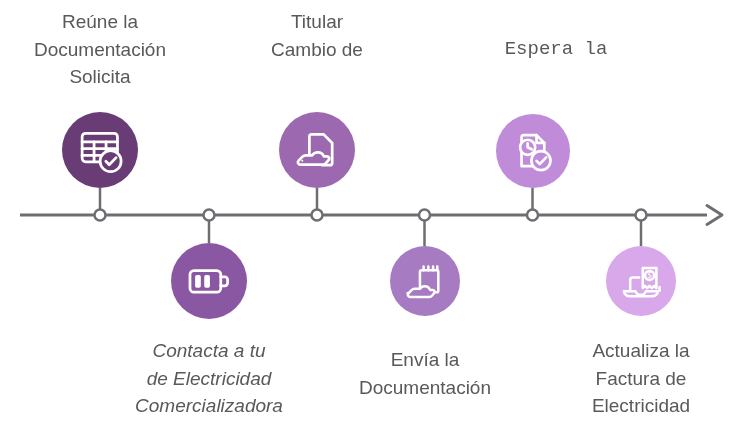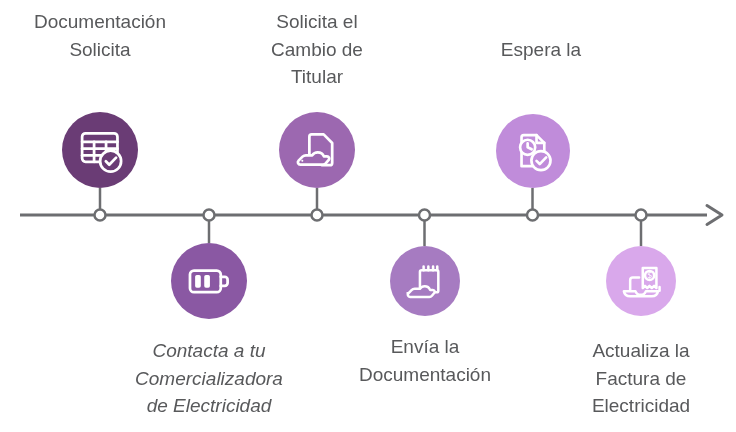--- a/index.html
+++ b/index.html
@@ -23,22 +23,22 @@
   .step-circle{
     position:absolute;
     border-radius:50%;
     display:flex;align-items:center;justify-content:center;
   }
   .step-circle svg{width:72%;height:72%;}
   
   .label-1{left:0px;   top:8px;   width:200px;}
   .label-2{left:99px;  top:337px; width:220px;font-style:italic;}
   .label-3{left:217px; top:8px;   width:200px;}
-  .label-4{left:315px; top:333px; width:220px;}
-  .label-5{left:431px; top:36px;  width:220px;}
+  .label-4{left:315px; top:346px; width:220px;}
+  .label-5{left:446px; top:36px;  width:220px;font-family:Liberation Mono, monospace;}
   .label-6{left:541px; top:337px; width:200px;}
   .circle-1{left:62px;  top:112px; width:76px;height:76px;}
   .circle-2{left:171px; top:243px; width:76px;height:76px;}
   .circle-3{left:279px; top:112px; width:76px;height:76px;}
   .circle-4{left:390px; top:246px; width:70px;height:70px;}
   .circle-5{left:496px; top:114px; width:74px;height:74px;}
   .circle-6{left:606px; top:246px; width:70px;height:70px;}
   .icon{stroke:#ffffff;fill:none;stroke-width:2.4;stroke-linecap:round;stroke-linejoin:round;}
 </style>
 </head>
@@ -63,55 +63,55 @@
         <circle cx="209" cy="215" r="5.5"></circle>
         <circle cx="317" cy="215" r="5.5"></circle>
         <circle cx="424.5" cy="215" r="5.5"></circle>
         <circle cx="532.5" cy="215" r="5.5"></circle>
         <circle cx="641" cy="215" r="5.5"></circle>
       </g>
     </g>
   </svg>
 
   <div class="step-label label-1">
+    <span>Reúne la</span>
     <span>Documentación</span>
     <span>Solicita</span>
   </div>
   <div class="step-circle circle-1" style="background-color: rgb(106, 60, 117); color: rgb(106, 60, 117);">
     <svg class="icon" viewBox="0 0 48 48">
       <rect x="8" y="9" width="31" height="25" rx="3"></rect>
       <line x1="8" y1="16.5" x2="39" y2="16.5"></line>
       <line x1="8" y1="22.5" x2="39" y2="22.5"></line>
       <line x1="8" y1="28.5" x2="27" y2="28.5"></line>
       <line x1="18.5" y1="16.5" x2="18.5" y2="34"></line>
       <line x1="29" y1="16.5" x2="29" y2="25.5"></line>
       <circle cx="33" cy="33.5" r="9.2" fill="currentColor" stroke="none"></circle>
       <circle cx="33" cy="33.5" r="9.2"></circle>
       <path d="M28.8 33.6 l3 3 l6 -6.2"></path>
     </svg>
   </div>
 
   <div class="step-label label-2">
     <span>Contacta a tu</span>
+    <span>de Electricidad</span>
     <span>Comercializadora</span>
-    <span>de Electricidad</span>
   </div>
   <div class="step-circle circle-2" style="background-color: rgb(138, 88, 163); color: rgb(138, 88, 163);">
     <svg class="icon" viewBox="0 0 48 48">
       <rect x="7" y="14.5" width="27" height="19" rx="3.5"></rect>
       <path d="M34 20 h3.5 a2.5 2.5 0 0 1 2.5 2.5 v3 a2.5 2.5 0 0 1 -2.5 2.5 H34"></path>
       <rect x="11.5" y="18.5" width="5" height="11" rx="1.5" fill="#ffffff" stroke="none"></rect>
       <rect x="19.5" y="18.5" width="5" height="11" rx="1.5" fill="#ffffff" stroke="none"></rect>
     </svg>
   </div>
 
   <div class="step-label label-3">
-    <span>Solicita el</span>
+    <span>Titular</span>
     <span>Cambio de</span>
-    <span>Titular</span>
   </div>
   <div class="step-circle circle-3" style="background-color: rgb(156, 104, 176); color: rgb(156, 104, 176);">
     <svg class="icon" viewBox="0 0 48 48">
       <path d="M17 31 V12 a2 2 0 0 1 2 -2 h10.5 l7.5 7.5 V35 a2 2 0 0 1 -2 2 h-7"></path>
       <path d="M9 36.5 c-1.8 0 -2.8 -2.2 -1.5 -3.5 l3.5 -3.5 c0.8 -0.8 1.9 -1.2 3 -1.2 h5.5 c1 -1.6 2.8 -2.6 4.8 -2.6 c2.4 0 4.6 1.4 5.4 3.6 h2.8 c1.6 0 2.5 1.8 1.5 3 l-2.5 3 c-0.6 0.8 -1.6 1.2 -2.6 1.2 z" fill="currentColor"></path>
       <circle cx="10.8" cy="33.2" r="0.9" fill="#ffffff" stroke="none"></circle>
     </svg>
   </div>
 
   <div class="step-label label-4">

